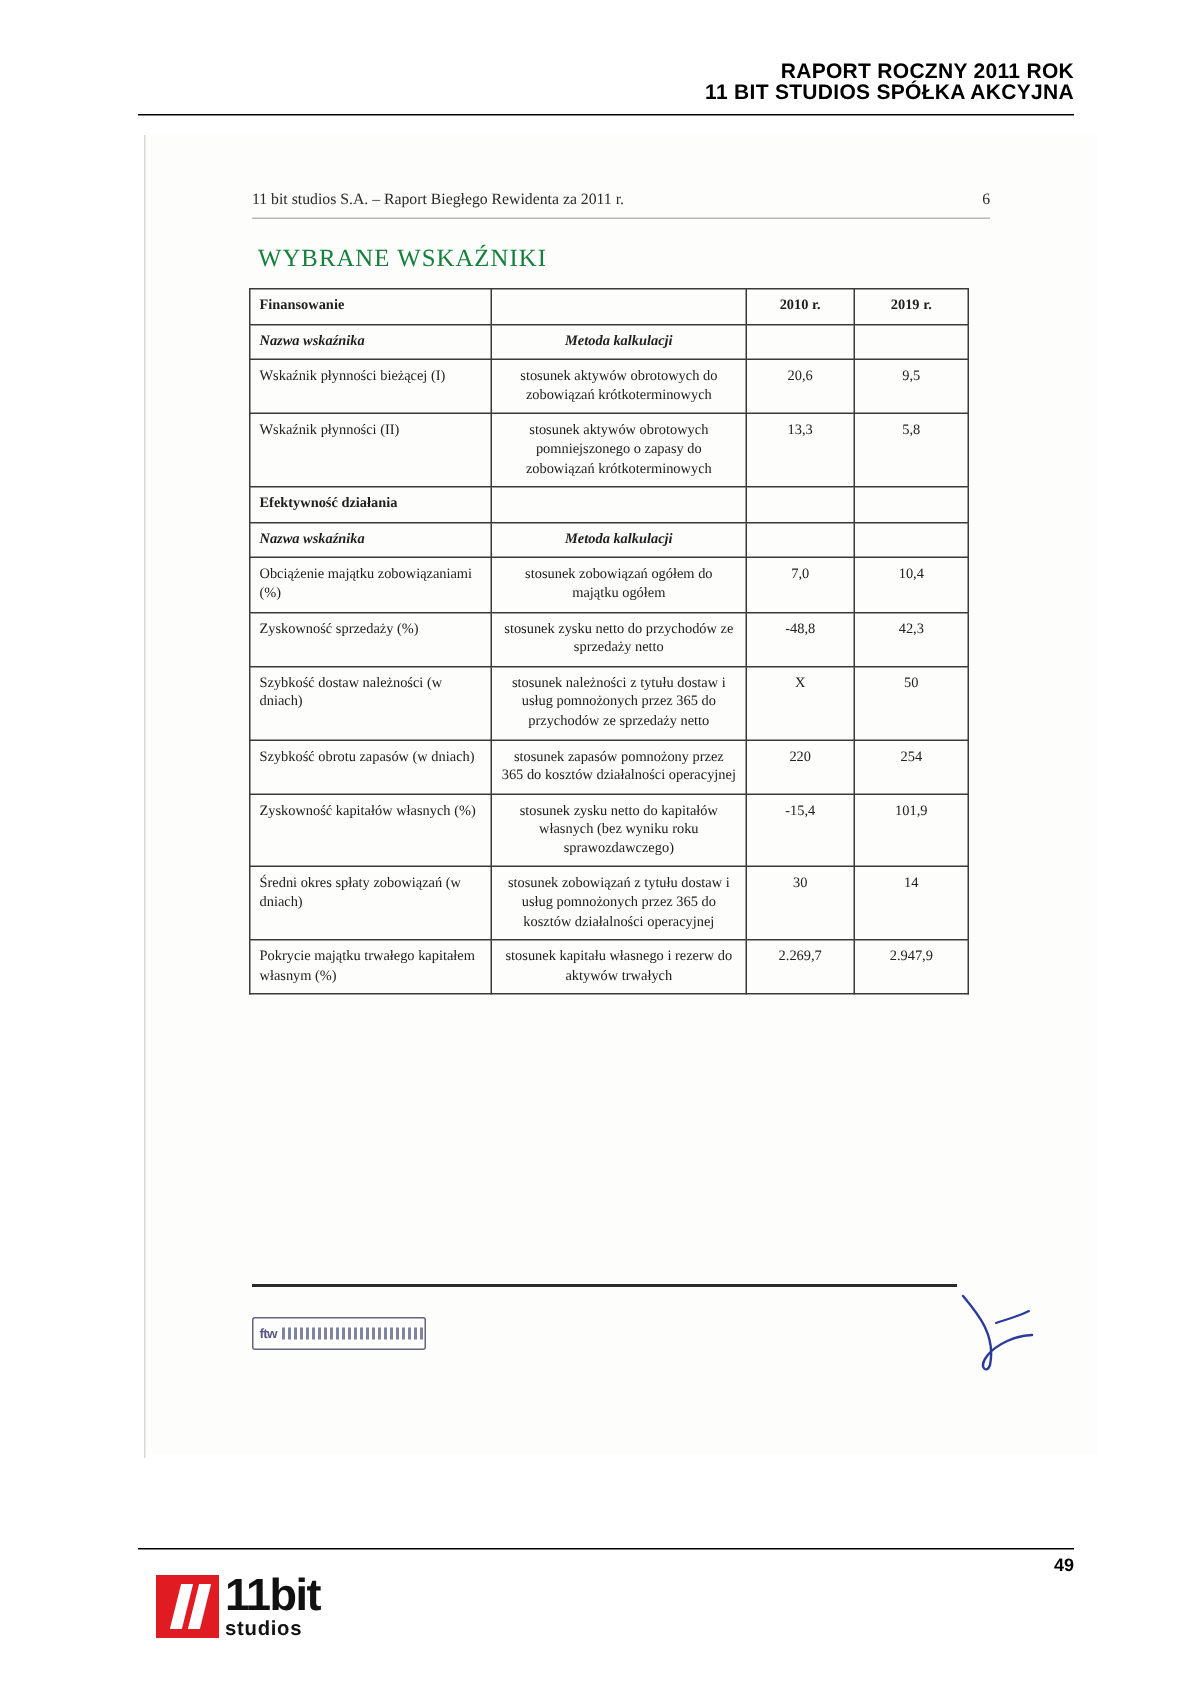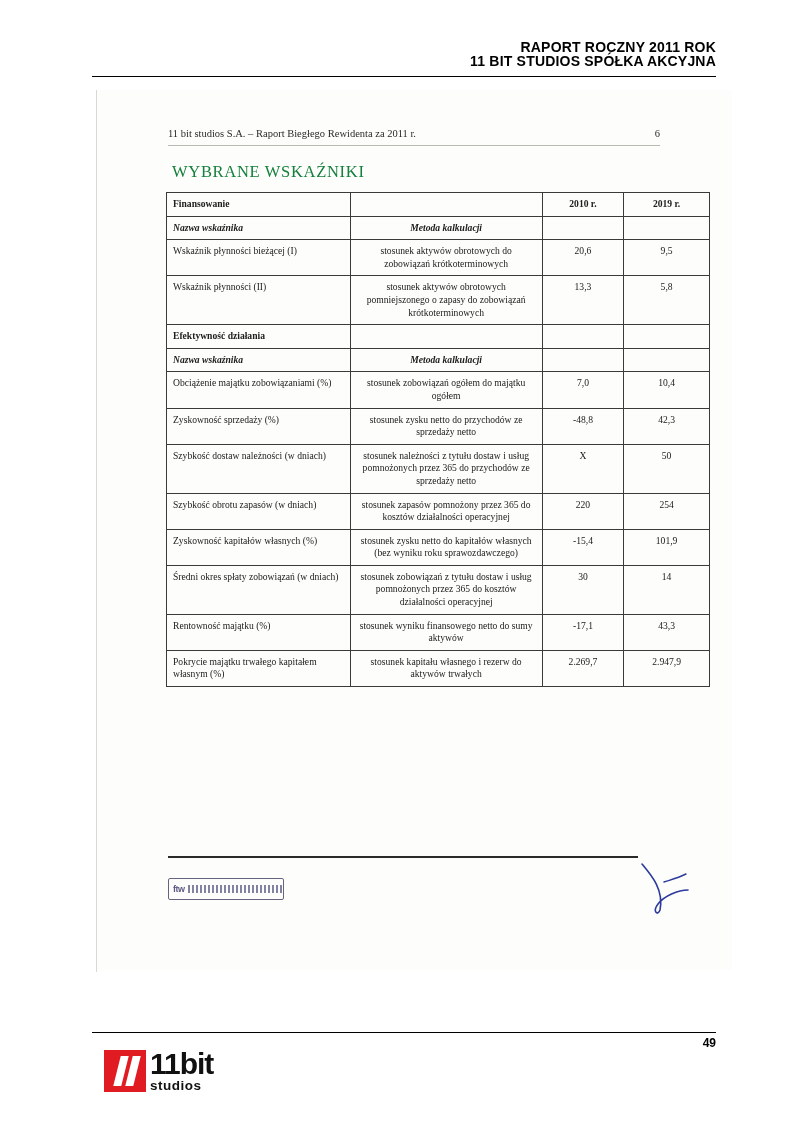--- a/index.html
+++ b/index.html
@@ -87,21 +87,21 @@
     font-size: 16.5px;
     letter-spacing: 0.7px;
     color: #15803d;
   }
 
   
   table.indicators {
     position: absolute;
     left: 70px;
     top: 102px;
-    width: 544px;
+    width: 480px;
     border-collapse: collapse;
     font-size: 9.6px;
     color: #20201e;
   }
   table.indicators td {
     border: 1px solid #3a3a38;
     padding: 5px 6px;
     vertical-align: top;
     line-height: 12.6px;
   }
@@ -316,26 +316,20 @@
         <td class="c-name">Zyskowność kapitałów własnych (%)</td>
         <td class="c-method">stosunek zysku netto do kapitałów własnych (bez wyniku roku sprawozdawczego)</td>
         <td class="c-2010">-15,4</td>
         <td class="c-2011">101,9</td>
       </tr>
       <tr>
         <td class="c-name">Średni okres spłaty zobowiązań (w dniach)</td>
         <td class="c-method">stosunek zobowiązań z tytułu dostaw i usług pomnożonych przez 365 do kosztów działalności operacyjnej</td>
         <td class="c-2010">30</td>
         <td class="c-2011">14</td>
-      </tr>
-      <tr>
-        <td class="c-name">Rentowność majątku (%)</td>
-        <td class="c-method">stosunek wyniku finansowego netto do sumy aktywów</td>
-        <td class="c-2010">-17,1</td>
-        <td class="c-2011">43,3</td>
       </tr>
       <tr>
         <td class="c-name">Pokrycie majątku trwałego kapitałem własnym (%)</td>
         <td class="c-method">stosunek kapitału własnego i rezerw do aktywów trwałych</td>
         <td class="c-2010">2.269,7</td>
         <td class="c-2011">2.947,9</td>
       </tr>
     </tbody>
   </table>
 

